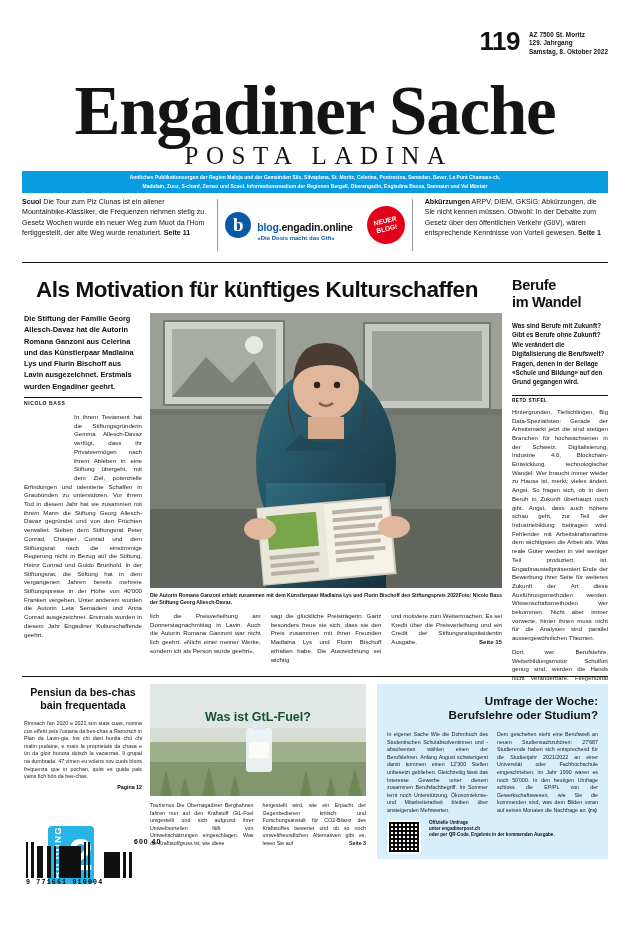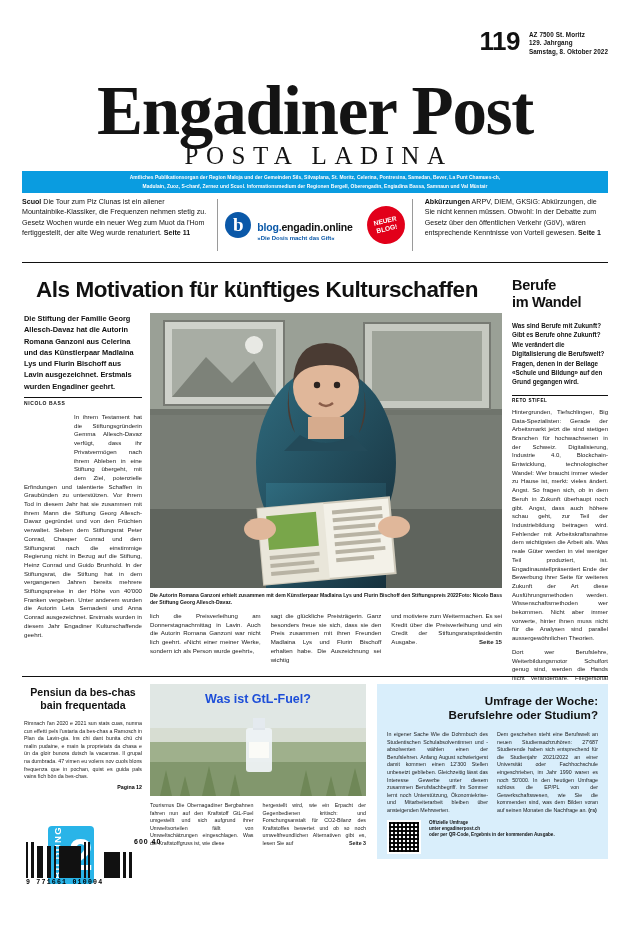--- a/index.html
+++ b/index.html
@@ -152,22 +152,22 @@
   .bottom-rule { position: absolute; left: 22px; top: 676px; width: 586px; height: 1px; background: #111; }
 
   .b-left { position: absolute; top: 686px; left: 24px; width: 118px; }
   .b-left-head { font-size: 10.6px; font-weight: bold; line-height: 13px; text-align: center; color: #111; }
   .b-left-body { margin-top: 8px; font-size: 5.3px; line-height: 7.6px; text-align: justify; color:#1a1a1a; }
   .b-left-page { text-align: right; font-size: 5.3px; font-weight: bold; margin-top: 3px; }
 
   .b-mid { position: absolute; top: 684px; left: 150px; width: 216px; }
   .b-mid-photo { width: 216px; height: 112px; position: relative; overflow: hidden; background:#cdd6c9; }
   .b-mid-title {
-    position: absolute; top: 8px; left: 0; width: 216px; text-align: center;
-    font-size: 12.5px; font-weight: bold; color: #1d4ed8;
+    position: absolute; top: 26px; left: 0; width: 216px; text-align: center;
+    font-size: 12.5px; font-weight: bold; color: #14532d;
   }
   .b-mid-body { margin-top: 6px; display: flex; gap: 9px; font-size: 5.3px; line-height: 7.6px; text-align: justify; color:#1a1a1a; }
   .b-mid-body > div { flex: 1; }
 
   .b-right { position: absolute; top: 684px; left: 377px; width: 231px; height: 175px;
     background: #d9eefb; padding: 10px 10px 8px 10px; }
   .b-right-head { font-size: 11.6px; font-weight: bold; line-height: 14px; text-align: right; color: #111; }
   .b-right-body { margin-top: 9px; display: flex; gap: 9px; font-size: 5.3px; line-height: 7.6px; text-align: justify; color:#1a1a1a; }
   .b-right-body > div { flex: 1; }
   .b-right-foot { margin-top: 5px; display: flex; gap: 8px; align-items: flex-start; }
@@ -192,21 +192,21 @@
   <div class="issue-row">
     <div class="issue-no">119</div>
     <div class="issue-meta">
       <div>AZ 7500 St. Moritz</div>
       <div>129. Jahrgang</div>
       <div>Samstag, 8. Oktober 2022</div>
     </div>
   </div>
 
   <div class="masthead">
-    <div class="masthead-title">Engadiner Post</div>
+    <div class="masthead-title">Engadiner Sache</div>
     <div class="masthead-sub">POSTA LADINA</div>
   </div>
 
   <div class="banner">
     <div>Amtliches Publikationsorgan der Region Maloja und der Gemeinden Sils, Silvaplana, St. Moritz, Celerina, Pontresina, Samedan, Bever, La Punt Chamues-ch,</div>
     <div>Madulain, Zuoz, S-chanf, Zernez und Scuol. Informationsmedium der Regionen Bergell, Oberengadin, Engiadina Bassa, Samnaun und Val Müstair</div>
   </div>
 
   <div class="teaser-strip">
     <div class="teaser-col left">

